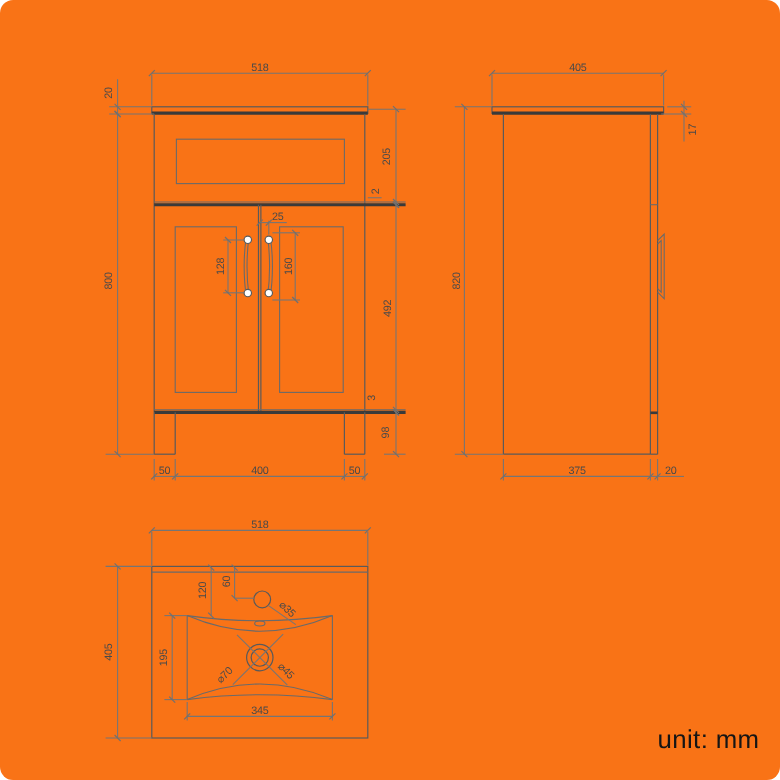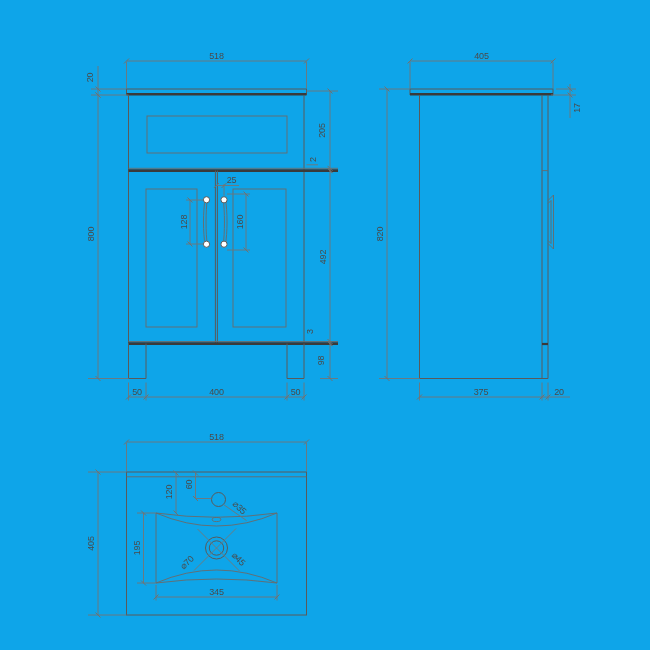--- a/index.html
+++ b/index.html
@@ -1,17 +1,17 @@
 <!DOCTYPE html>
 <html><head>
 <meta charset="utf-8">
 <style>
   html,body{margin:0;padding:0;background:#ffffff;}
-  #canvas{position:relative;width:650px;height:650px;background:#0ea5e9;overflow:hidden;
-          font-family:"Liberation Sans",sans-serif;}
+  #canvas{position:relative;width:650px;height:650px;background:#f97316;overflow:hidden;
+          font-family:"Liberation Sans",sans-serif;border-radius:11px;}
   svg{position:absolute;left:0;top:0;}
   .ln{stroke:#757575;stroke-width:0.9;fill:none;}          
   .ob{stroke:#5a5a5a;stroke-width:1;fill:none;}            
   .ob2{stroke:#6a6a6a;stroke-width:0.9;fill:none;}         
   .tk{stroke:#3a3a3a;stroke-width:2.6;fill:none;}          
   .tx{font-family:"Liberation Sans",sans-serif;font-size:9px;fill:#4a4a4a;
       text-anchor:middle;dominant-baseline:central;letter-spacing:-0.2px;}
   .knob{fill:#ffffff;stroke:#5a5a5a;stroke-width:1;}
   #unit-note{position:absolute;left:548px;top:604px;font-size:21.5px;color:#151515;
              font-family:"Liberation Sans",sans-serif;letter-spacing:0.3px;}
@@ -262,13 +262,14 @@
 
     <g>
       <line x1="156" y1="585" x2="156" y2="600.5" class="ln"></line>
       <line x1="277" y1="585" x2="277" y2="600.5" class="ln"></line>
       <line x1="156" y1="597" x2="277" y2="597" class="ln" marker-start="url(#tick)" marker-end="url(#tick)"></line>
       <text x="216.5" y="592" class="tx">345</text>
     </g>
   </g>
 </svg>
 
+<div id="unit-note">unit: mm</div>
 </div>
 
 </body></html>

